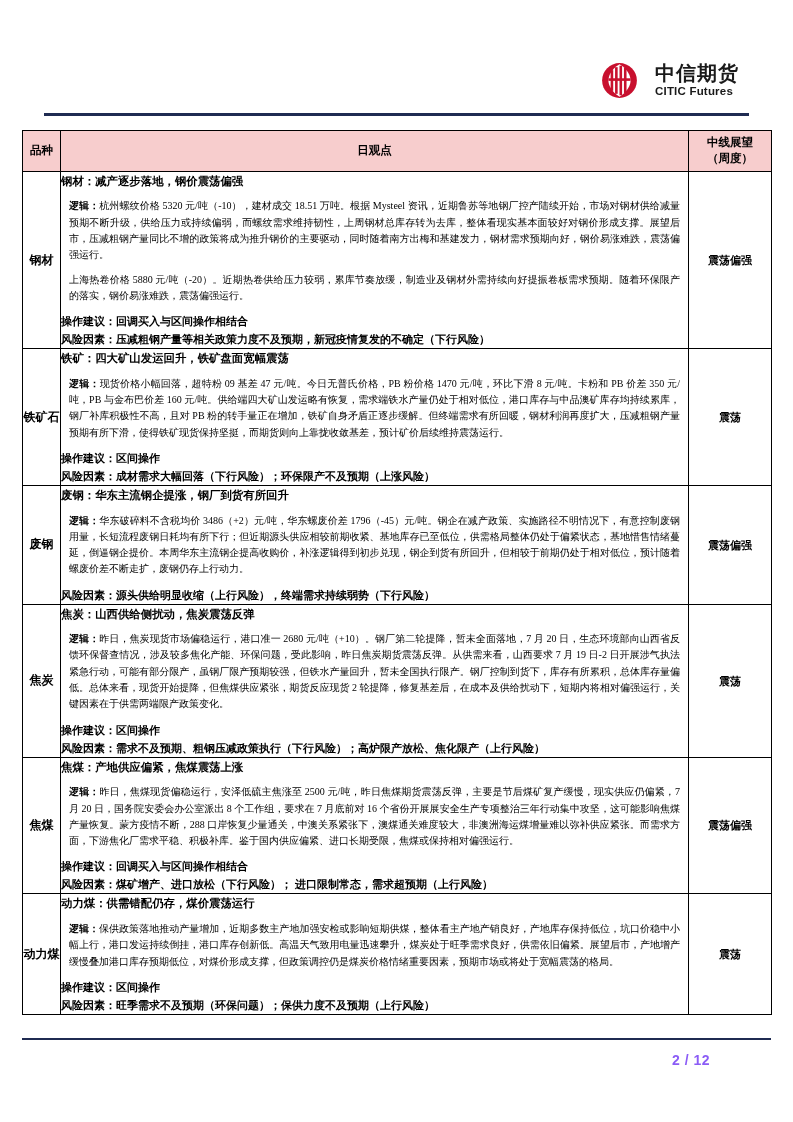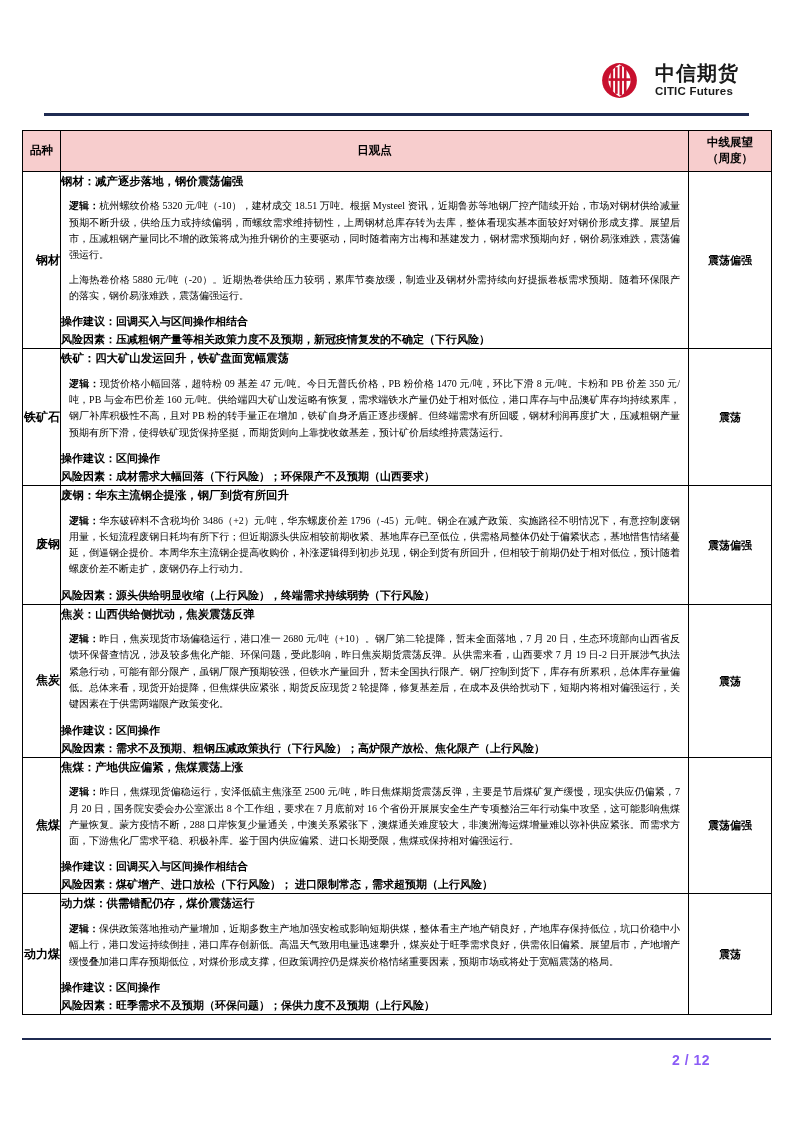--- a/index.html
+++ b/index.html
@@ -121,21 +121,21 @@
 
   td.kind {
     text-align: center;
     font-family: "Liberation Sans", "DejaVu Sans", sans-serif;
     font-weight: bold;
     font-size: 12px;
     line-height: 1.25;
     word-break: break-all;
     padding: 2px 5px;
   }
-  td.kind .v { display: block; text-align: right; }
+  td.kind .v { display: block; }
 
   td.outlook {
     text-align: center;
     font-family: "Liberation Sans", "DejaVu Sans", sans-serif;
     font-weight: bold;
     font-size: 11px;
     line-height: 1.3;
     padding: 2px 2px;
     word-break: break-all;
   }
@@ -248,21 +248,21 @@
             <td class="outlook">震荡偏强</td>
           </tr>
           <tr>
             <td class="kind">
               <span class="v">铁矿石</span>
             </td>
             <td class="view">
               <div class="blk-title">铁矿：四大矿山发运回升，铁矿盘面宽幅震荡</div>
               <p class="para"><span class="lbl">逻辑：</span><span>现货价格小幅回落，超特粉 09 基差 47 元/吨。今日无普氏价格，PB 粉价格 1470 元/吨，环比下滑 8 元/吨。卡粉和 PB 价差 350 元/吨，PB 与金布巴价差 160 元/吨。供给端四大矿山发运略有恢复，需求端铁水产量仍处于相对低位，港口库存与中品澳矿库存均持续累库，钢厂补库积极性不高，且对 PB 粉的转手量正在增加，铁矿自身矛盾正逐步缓解。但终端需求有所回暖，钢材利润再度扩大，压减粗钢产量预期有所下滑，使得铁矿现货保持坚挺，而期货则向上靠拢收敛基差，预计矿价后续维持震荡运行。</span></p>
               <div class="line-bold">操作建议：区间操作</div>
-              <div class="line-bold">风险因素：成材需求大幅回落（下行风险）；环保限产不及预期（山西要求）</div>
+              <div class="line-bold">风险因素：成材需求大幅回落（下行风险）；环保限产不及预期（上涨风险）</div>
             </td>
             <td class="outlook">震荡</td>
           </tr>
           <tr>
             <td class="kind">
               <span class="v">废钢</span>
             </td>
             <td class="view">
               <div class="blk-title">废钢：华东主流钢企提涨，钢厂到货有所回升</div>
               <p class="para"><span class="lbl">逻辑：</span><span>华东破碎料不含税均价 3486（+2）元/吨，华东螺废价差 1796（-45）元/吨。钢企在减产政策、实施路径不明情况下，有意控制废钢用量，长短流程废钢日耗均有所下行；但近期源头供应相较前期收紧、基地库存已至低位，供需格局整体仍处于偏紧状态，基地惜售情绪蔓延，倒逼钢企提价。本周华东主流钢企提高收购价，补涨逻辑得到初步兑现，钢企到货有所回升，但相较于前期仍处于相对低位，预计随着螺废价差不断走扩，废钢仍存上行动力。</span></p>

